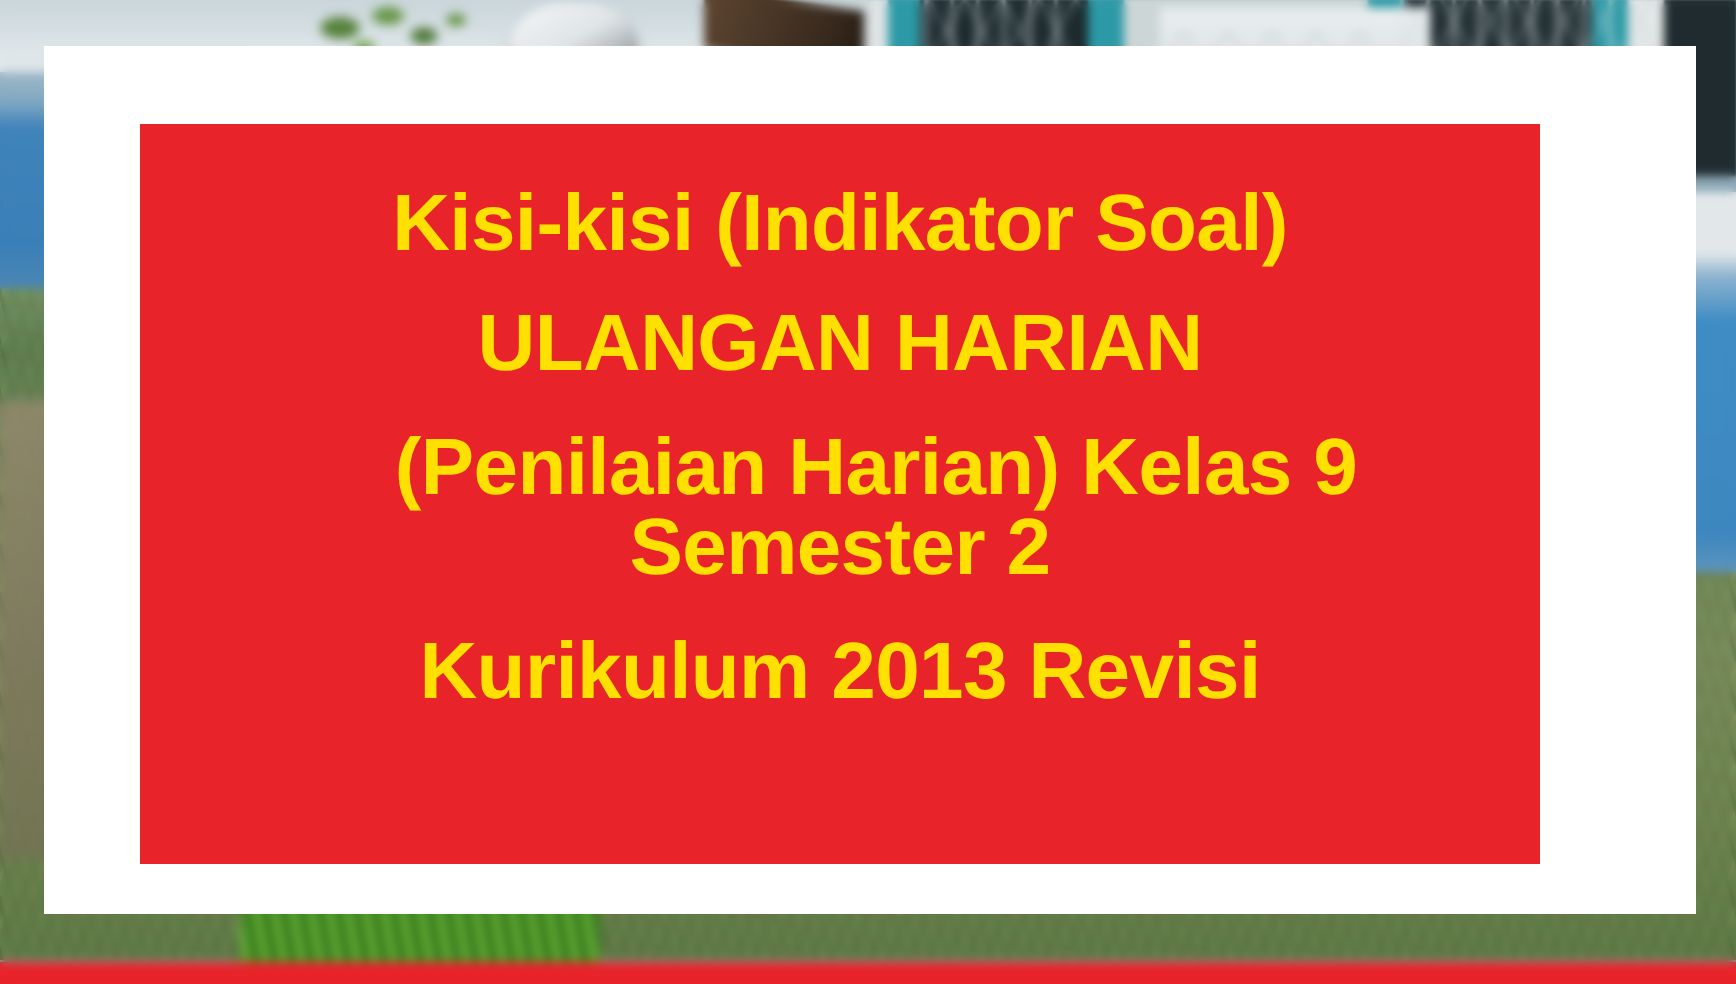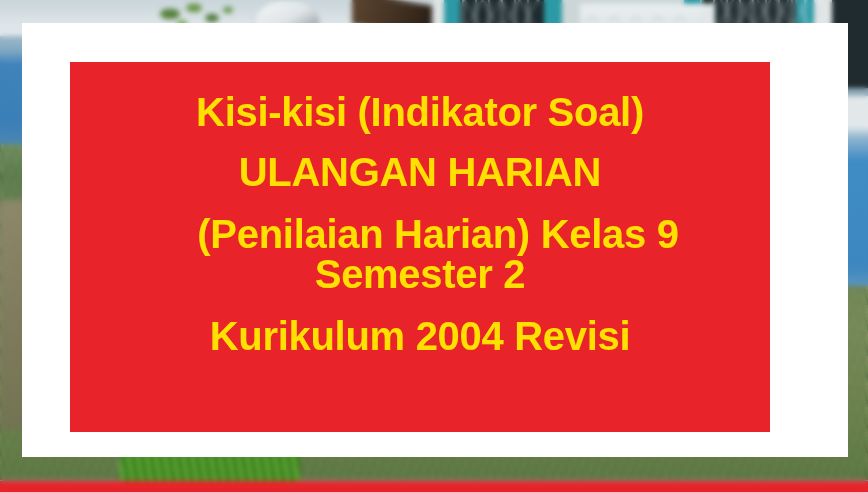--- a/index.html
+++ b/index.html
@@ -257,17 +257,17 @@
     <div class="bg-blur-overlay"></div>
   </div>
 
   <div class="white-card">
 
     <div class="red-panel">
       <div class="title-line l1">Kisi-kisi (Indikator Soal)</div>
       <div class="title-line l2">ULANGAN HARIAN</div>
       <div class="title-line l3">(Penilaian Harian) Kelas 9</div>
       <div class="title-line l4">Semester 2</div>
-      <div class="title-line l5">Kurikulum 2004 Revisi</div>
+      <div class="title-line l5">Kurikulum 2013 Revisi</div>
     </div>
 
   </div>
 </div>
 
 </body></html>

